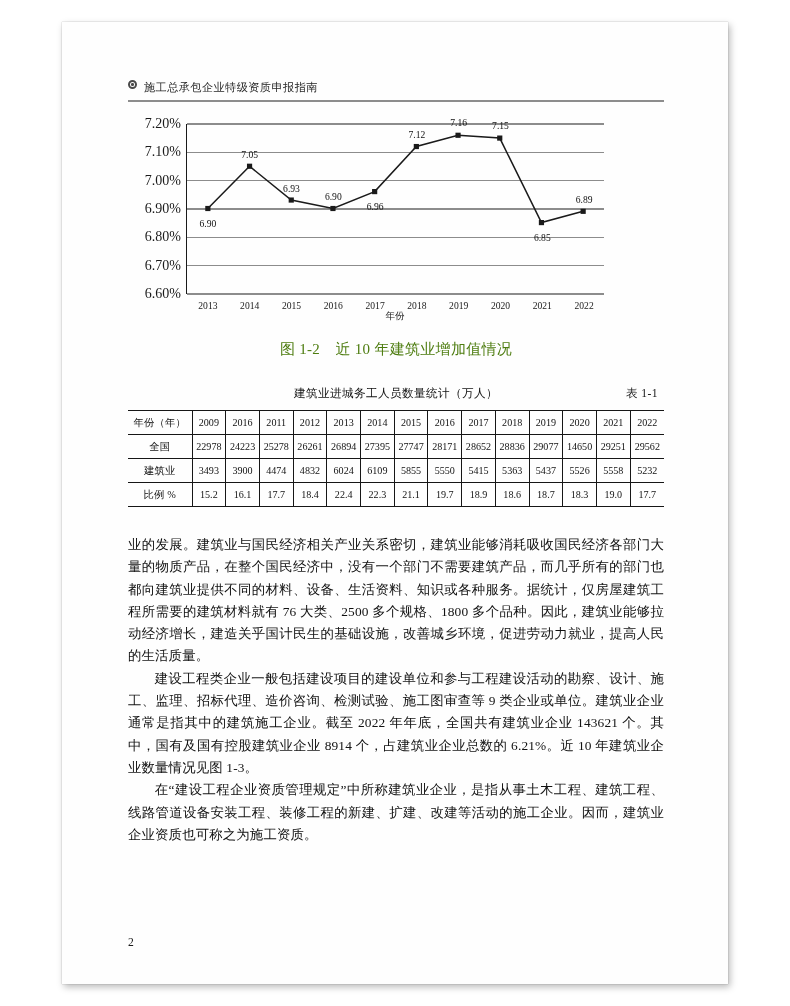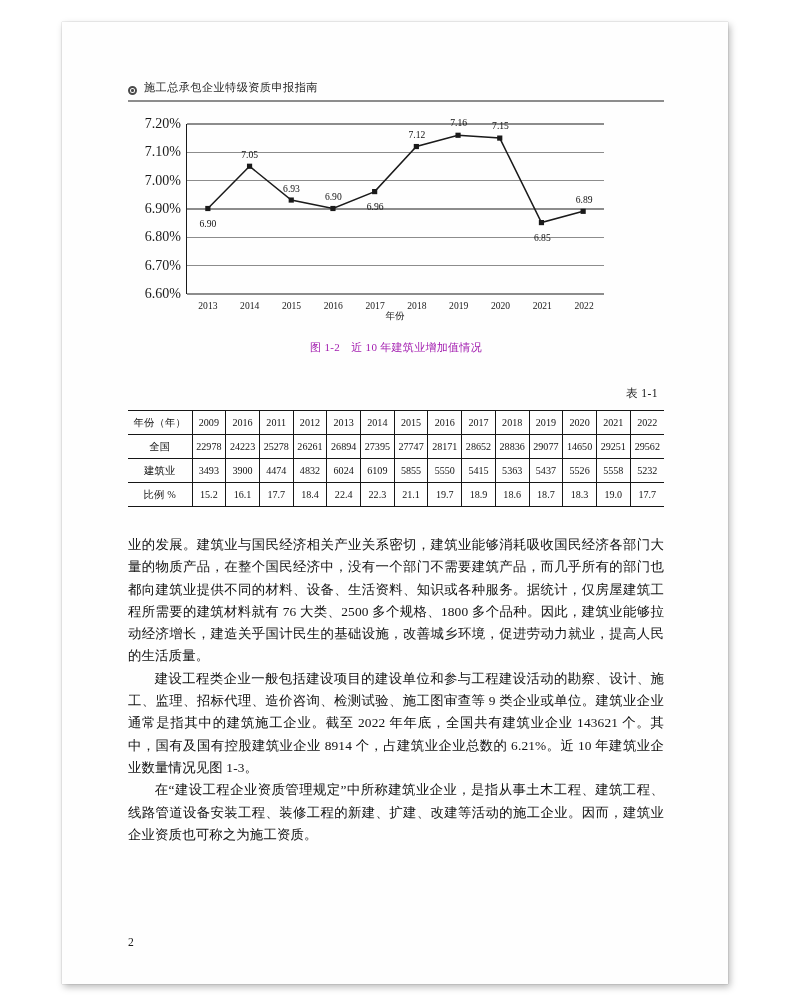--- a/index.html
+++ b/index.html
@@ -33,21 +33,21 @@
 
   
   #running-header {
     position: absolute;
     left: 66px;
     top: 58px;
     width: 536px;
   }
   .hdr-row {
     display: flex;
-    align-items: flex-end;
+    align-items: flex-start;
     gap: 7px;
     padding-bottom: 3px;
   }
   .hdr-bullet {
     width: 9px;
     height: 9px;
     border-radius: 50%;
     background: #ffffff;
     border: 2.2px solid #4a4a4a;
     box-sizing: border-box;
@@ -149,22 +149,22 @@
     left: 58px;
     width: 418px;
     top: 192px;
     text-align: center;
     font-size: 9.6px;
     font-family: "DejaVu Sans", "Liberation Sans", sans-serif;
     color: #1a1a1a;
   }
   #figure-caption {
     text-align: center;
-    font-size: 11px;
-    color: #a21caf;
+    font-size: 15px;
+    color: #4d7c0f;
     margin-top: 14px;
     letter-spacing: 0.3px;
   }
 
   
   #table-block {
     position: absolute;
     left: 66px;
     top: 364px;
     width: 536px;
@@ -329,20 +329,21 @@
               <span class="pt-label" style="left: 397.1px; top: 74.8333px;">6.89</span>
             </div>
         </div>
         <div id="xaxis-title">年份</div>
       </div>
       <div id="figure-caption">图 1-2　近 10 年建筑业增加值情况</div>
     </div>
 
     <div id="table-block">
       <div id="table-heading">
+        <span id="table-title">建筑业进城务工人员数量统计（万人）</span>
         <span id="table-number">表 1-1</span>
       </div>
       <table class="stat">
         <colgroup id="table-colgroup">
             <col class="headcol">
             <col>
             <col>
             <col>
             <col>
             <col>

